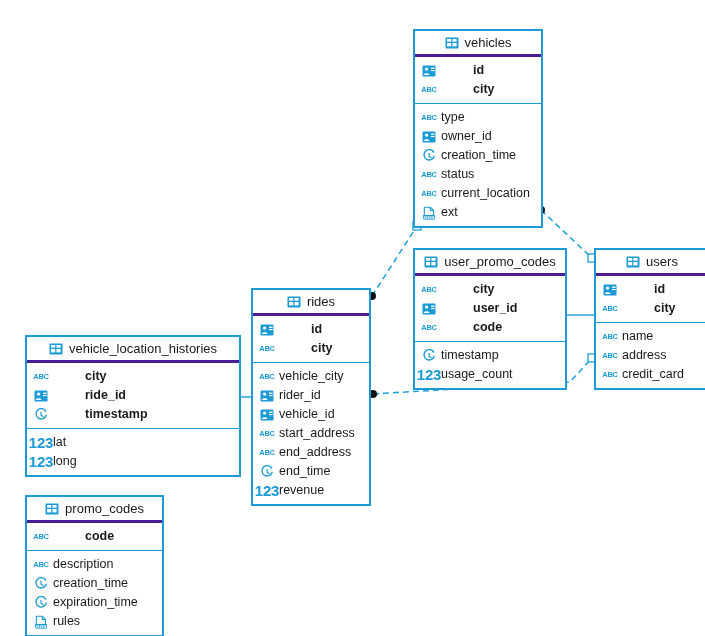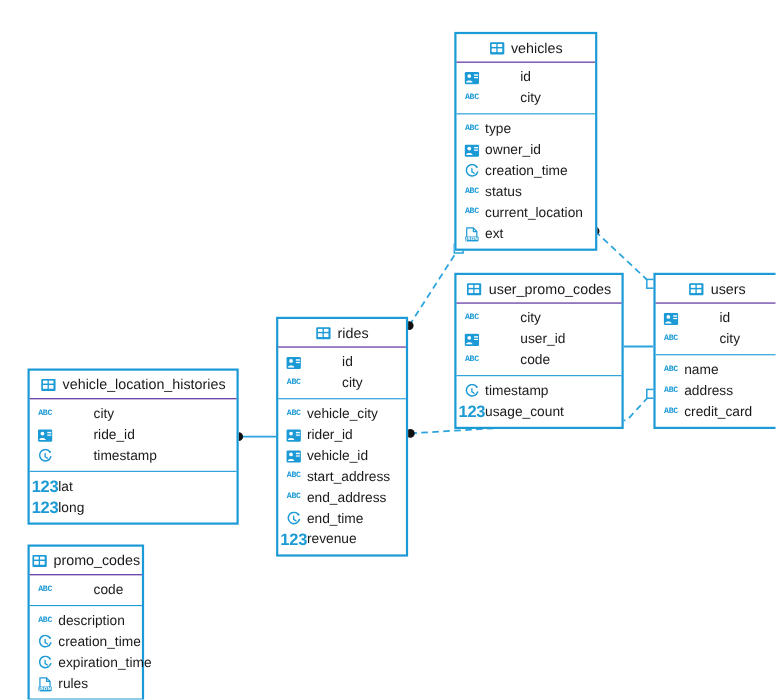--- a/index.html
+++ b/index.html
@@ -15,50 +15,50 @@
     position:absolute;
     background:#ffffff;
     border:2px solid #1b9ad6;
     box-sizing:border-box;
     z-index:5;
   }
   .t-header{
     height:26px;
     display:flex;align-items:center;justify-content:center;
     gap:6px;
-    border-bottom:1px solid #4c1d95;
+    border-bottom:3px solid #4c1d95;
     font-size:13px;color:#1a1a1a;
     padding:0 6px;
     box-sizing:border-box;
   }
   .t-section{
     padding:4px 0 4px 0;
     box-sizing:border-box;
   }
   .t-section.pk{border-bottom:1px solid #1b9ad6;}
   .col-row{
     display:flex;align-items:center;gap:5px;
     height:19px;
     padding:0 7px;
     font-size:12.5px;color:#1a1a1a;
     white-space:nowrap;
     box-sizing:border-box;
   }
-  .col-row.bold .col-name{font-weight:normal;padding-left:32px;}
+  .col-row.bold .col-name{font-weight:bold;padding-left:32px;}
   .col-name{line-height:1;}
 
   
   .ico{
     width:14px;height:14px;flex:0 0 14px;
     display:inline-flex;align-items:center;justify-content:center;
   }
   .ico svg{display:block;}
   .ico-abc{
     font-size:7.5px;font-weight:bold;letter-spacing:-0.3px;
-    color:#1b9ad6;font-family:Liberation Mono, monospace;
+    color:#1b9ad6;font-family:Liberation Sans, sans-serif;
     line-height:1;
   }
   .ico-123{
     font-size:15px;font-weight:bold;color:#1b9ad6;
     font-family:"Liberation Sans",sans-serif;line-height:1;
     letter-spacing:-0.2px;
   }
 </style>
 </head>
 <body>
@@ -375,21 +375,21 @@
           <span class="col-name">end_time</span>
         </div>
         <div class="col-row">
           <span class="ico">
             <span class="ico-123">123</span>
           </span>
           <span class="col-name">revenue</span>
         </div>
       </div>
     </div>
-    <div class="table-node" style="left: 25px; top: 335px; width: 192px;">
+    <div class="table-node" style="left: 25px; top: 335px; width: 216px;">
       <div class="t-header">
         <span class="ico">
           <svg width="14" height="12" viewBox="0 0 14 12">
     <rect x="0.5" y="0.5" width="13" height="11" rx="1" fill="#1b9ad6"></rect>
     <rect x="2" y="2" width="4.2" height="2.7" fill="#fff"></rect>
     <rect x="7.4" y="2" width="4.2" height="2.7" fill="#fff"></rect>
     <rect x="2" y="6" width="4.2" height="3.4" fill="#fff"></rect>
     <rect x="7.4" y="6" width="4.2" height="3.4" fill="#fff"></rect>
   </svg>
         </span>
@@ -433,21 +433,21 @@
           <span class="col-name">lat</span>
         </div>
         <div class="col-row">
           <span class="ico">
             <span class="ico-123">123</span>
           </span>
           <span class="col-name">long</span>
         </div>
       </div>
     </div>
-    <div class="table-node" style="left: 25px; top: 495px; width: 106px;">
+    <div class="table-node" style="left: 25px; top: 495px; width: 139px;">
       <div class="t-header">
         <span class="ico">
           <svg width="14" height="12" viewBox="0 0 14 12">
     <rect x="0.5" y="0.5" width="13" height="11" rx="1" fill="#1b9ad6"></rect>
     <rect x="2" y="2" width="4.2" height="2.7" fill="#fff"></rect>
     <rect x="7.4" y="2" width="4.2" height="2.7" fill="#fff"></rect>
     <rect x="2" y="6" width="4.2" height="3.4" fill="#fff"></rect>
     <rect x="7.4" y="6" width="4.2" height="3.4" fill="#fff"></rect>
   </svg>
         </span>

